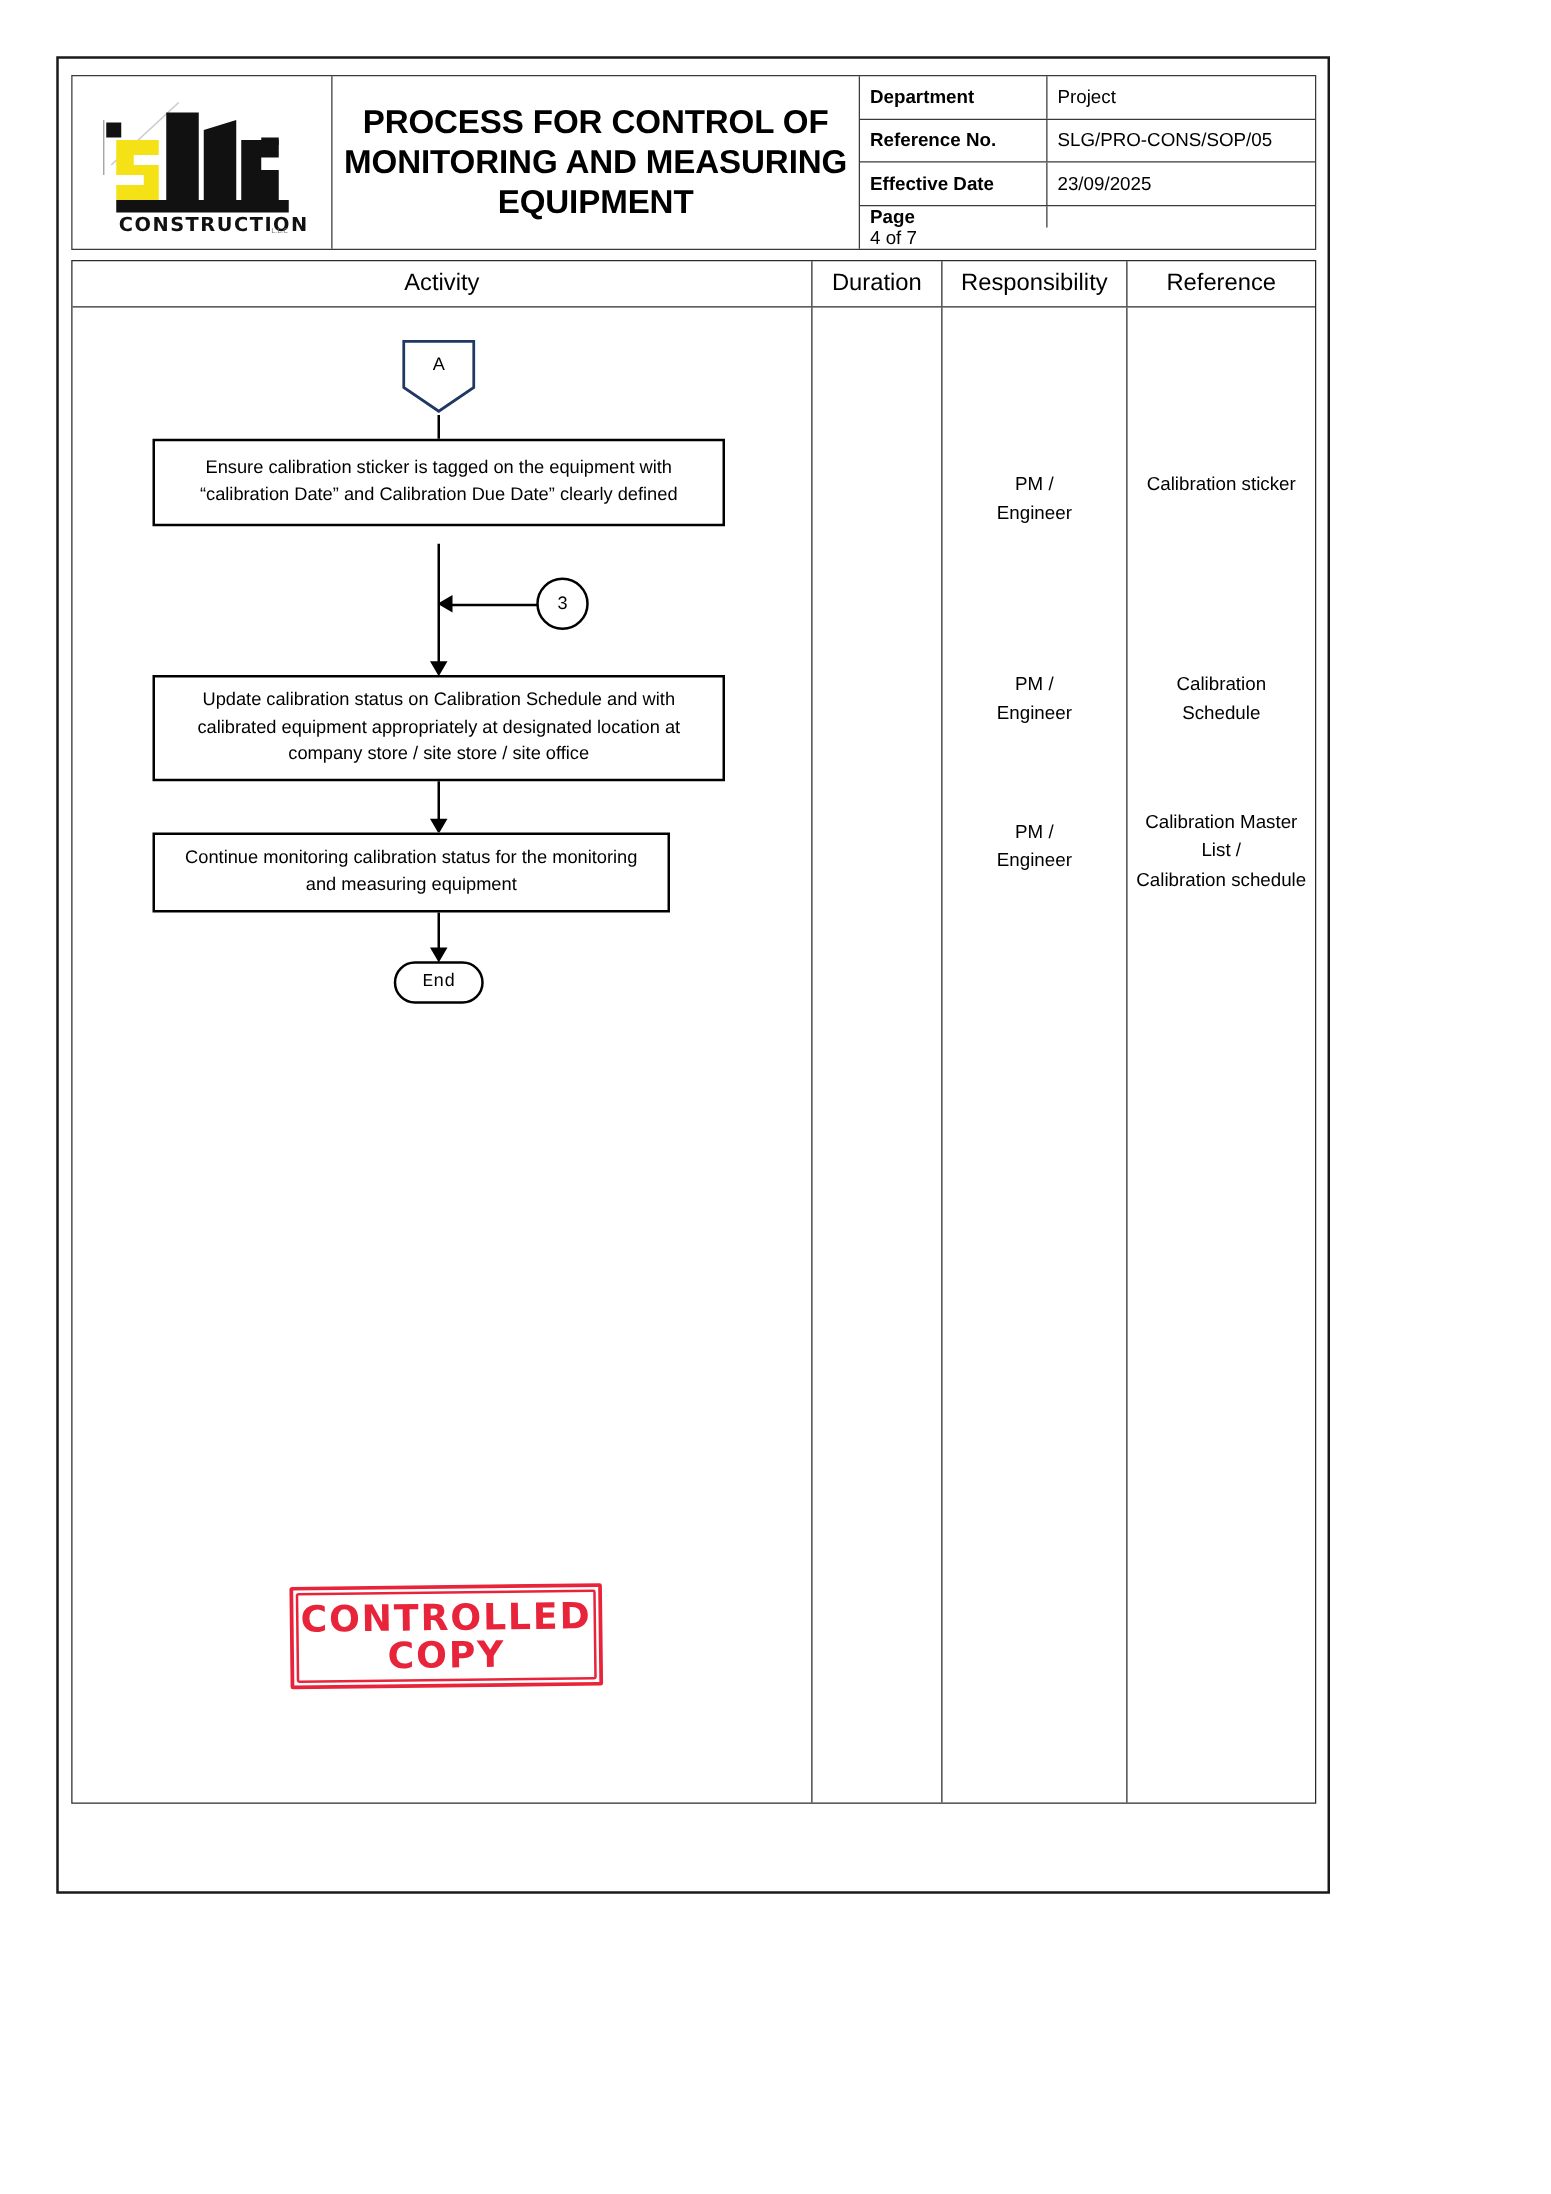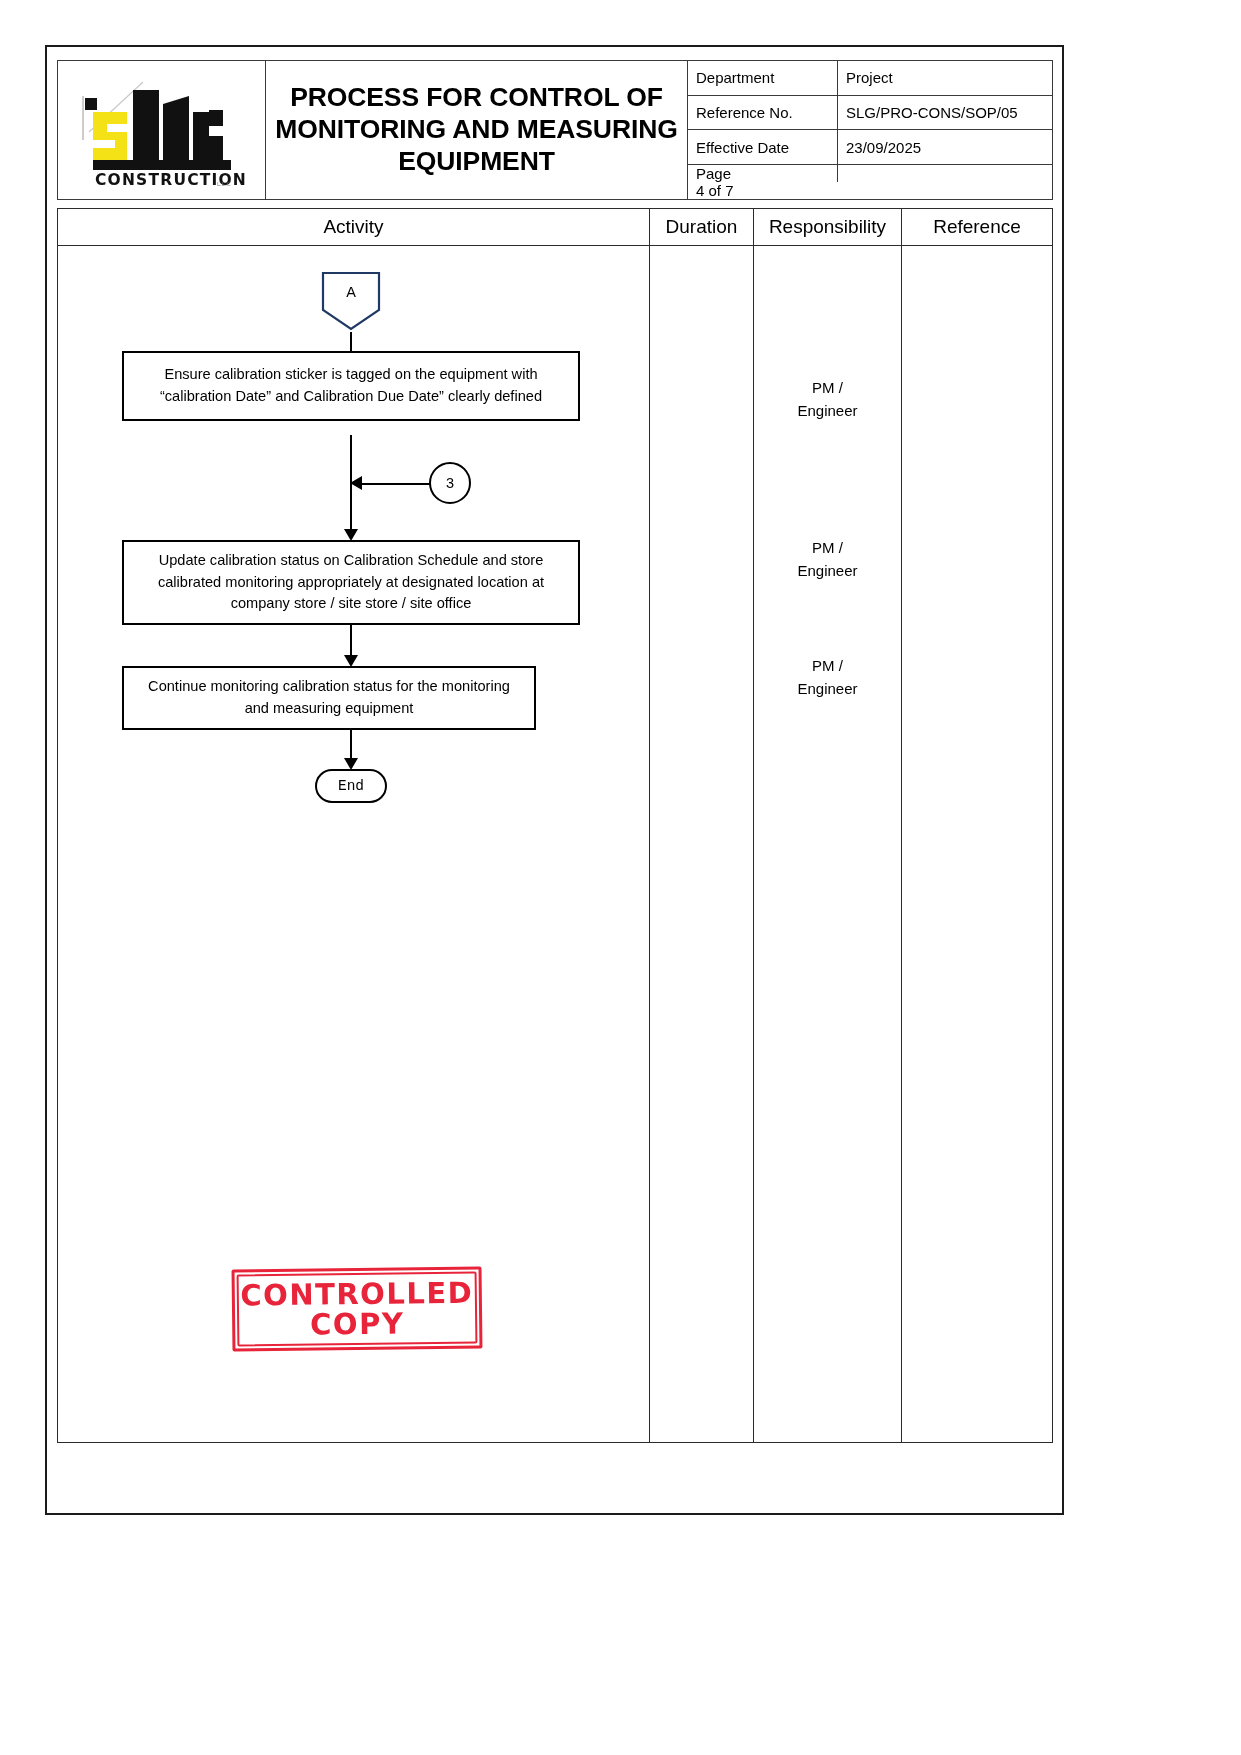--- a/index.html
+++ b/index.html
@@ -68,21 +68,21 @@
   }
   .meta-row {
     flex: 1;
     display: flex;
     border-bottom: 1px solid #3a3a3a;
   }
   .meta-row:last-child { border-bottom: none; flex-direction: column; }
   .meta-key {
     width: 150px;
     font-size: 15px;
-    font-weight: normal;
+    font-weight: bold;
     display: flex;
     align-items: center;
     padding-left: 8px;
     border-right: 1px solid #3a3a3a;
   }
   .meta-val {
     flex: 1;
     font-size: 15px;
     display: flex;
     align-items: center;
@@ -332,21 +332,21 @@
         <div class="vline" style="left:292px; top:189px; height:100px;"></div>
         <div class="arrowhead" style="left:286px; top:283px;"></div>
 
         <div class="circ-connector" style="left:371px; top:216px;">
           <span>3</span>
         </div>
         <div class="hline" style="left:299px; top:237px; width:73px;"></div>
         <div class="arrowhead-left" style="left:292px; top:230px;"></div>
 
         <div class="pbox" style="left:64px; top:294px; width:458px; height:85px;">
-          <span>Update calibration status on Calibration Schedule and store calibrated monitoring appropriately at designated location at company store / site store / site office</span>
+          <span>Update calibration status on Calibration Schedule and with calibrated equipment appropriately at designated location at company store / site store / site office</span>
         </div>
 
         <div class="vline" style="left:292px; top:379px; height:36px;"></div>
         <div class="arrowhead" style="left:286px; top:409px;"></div>
 
         <div class="pbox" style="left:64px; top:420px; width:414px; height:64px;">
           <span>Continue monitoring calibration status for the monitoring and measuring equipment</span>
         </div>
 
         <div class="vline" style="left:292px; top:484px; height:34px;"></div>
@@ -369,20 +369,34 @@
       <div class="ann" style="top:290px;">
         <div>PM /</div>
         <div>Engineer</div>
       </div>
       <div class="ann" style="top:408px;">
         <div>PM /</div>
         <div>Engineer</div>
       </div>
     </div>
 
+    <div class="col-ref">
+      <div class="ann" style="top:130px;">
+        <div>Calibration sticker</div>
+      </div>
+      <div class="ann" style="top:290px;">
+        <div>Calibration</div>
+        <div>Schedule</div>
+      </div>
+      <div class="ann" style="top:400px;">
+        <div>Calibration Master</div>
+        <div>List /</div>
+        <div>Calibration schedule</div>
+      </div>
+    </div>
 
   </div>
 </div>
 
 <div class="stamp">
   <div class="stamp-outer"></div>
   <div class="stamp-inner">
     <div class="stamp-line stamp-l1">CONTROLLED</div>
     <div class="stamp-line stamp-l2">COPY</div>
   </div>

